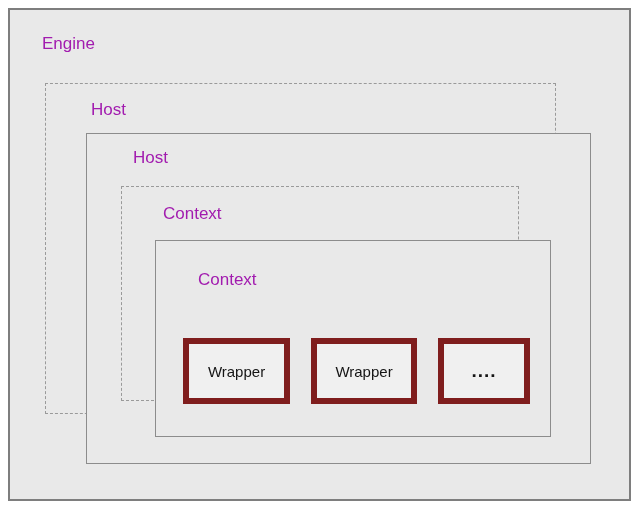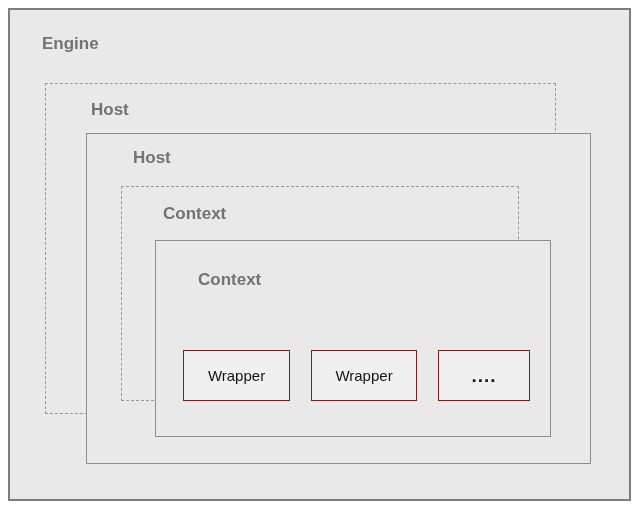--- a/index.html
+++ b/index.html
@@ -15,23 +15,22 @@
     background: #ffffff;
     overflow: hidden;
   }
   .box {
     position: absolute;
     box-sizing: border-box;
   }
   .box-label {
     position: absolute;
     font-size: 17px;
-    color: #737373;
+    color: #a21caf;
     white-space: nowrap;
-    font-weight: bold;
   }
   
   .engine {
     left: 8px; top: 8px;
     width: 623px; height: 493px;
     background: #e9e9e9;
     border: 2px solid #7e7e7e;
     z-index: 1;
   }
   
@@ -61,25 +60,25 @@
   
   .context-front {
     left: 155px; top: 240px;
     width: 396px; height: 197px;
     background: #e9e9e9;
     border: 1px solid #8c8c8c;
     z-index: 5;
   }
   .wrapper-box {
     position: absolute;
-    top: 109px;
-    height: 51px;
+    top: 97px;
+    height: 66px;
     box-sizing: border-box;
     background: #f0f0f0;
-    border: 1px solid #7f1d1d;
+    border: 6px solid #7f1d1d;
     display: flex;
     align-items: center;
     justify-content: center;
     font-size: 15px;
     color: #141414;
     z-index: 6;
   }
   .wrapper-1 { left: 27px;  width: 107px; }
   .wrapper-2 { left: 155px; width: 106px; }
   .wrapper-dots {

